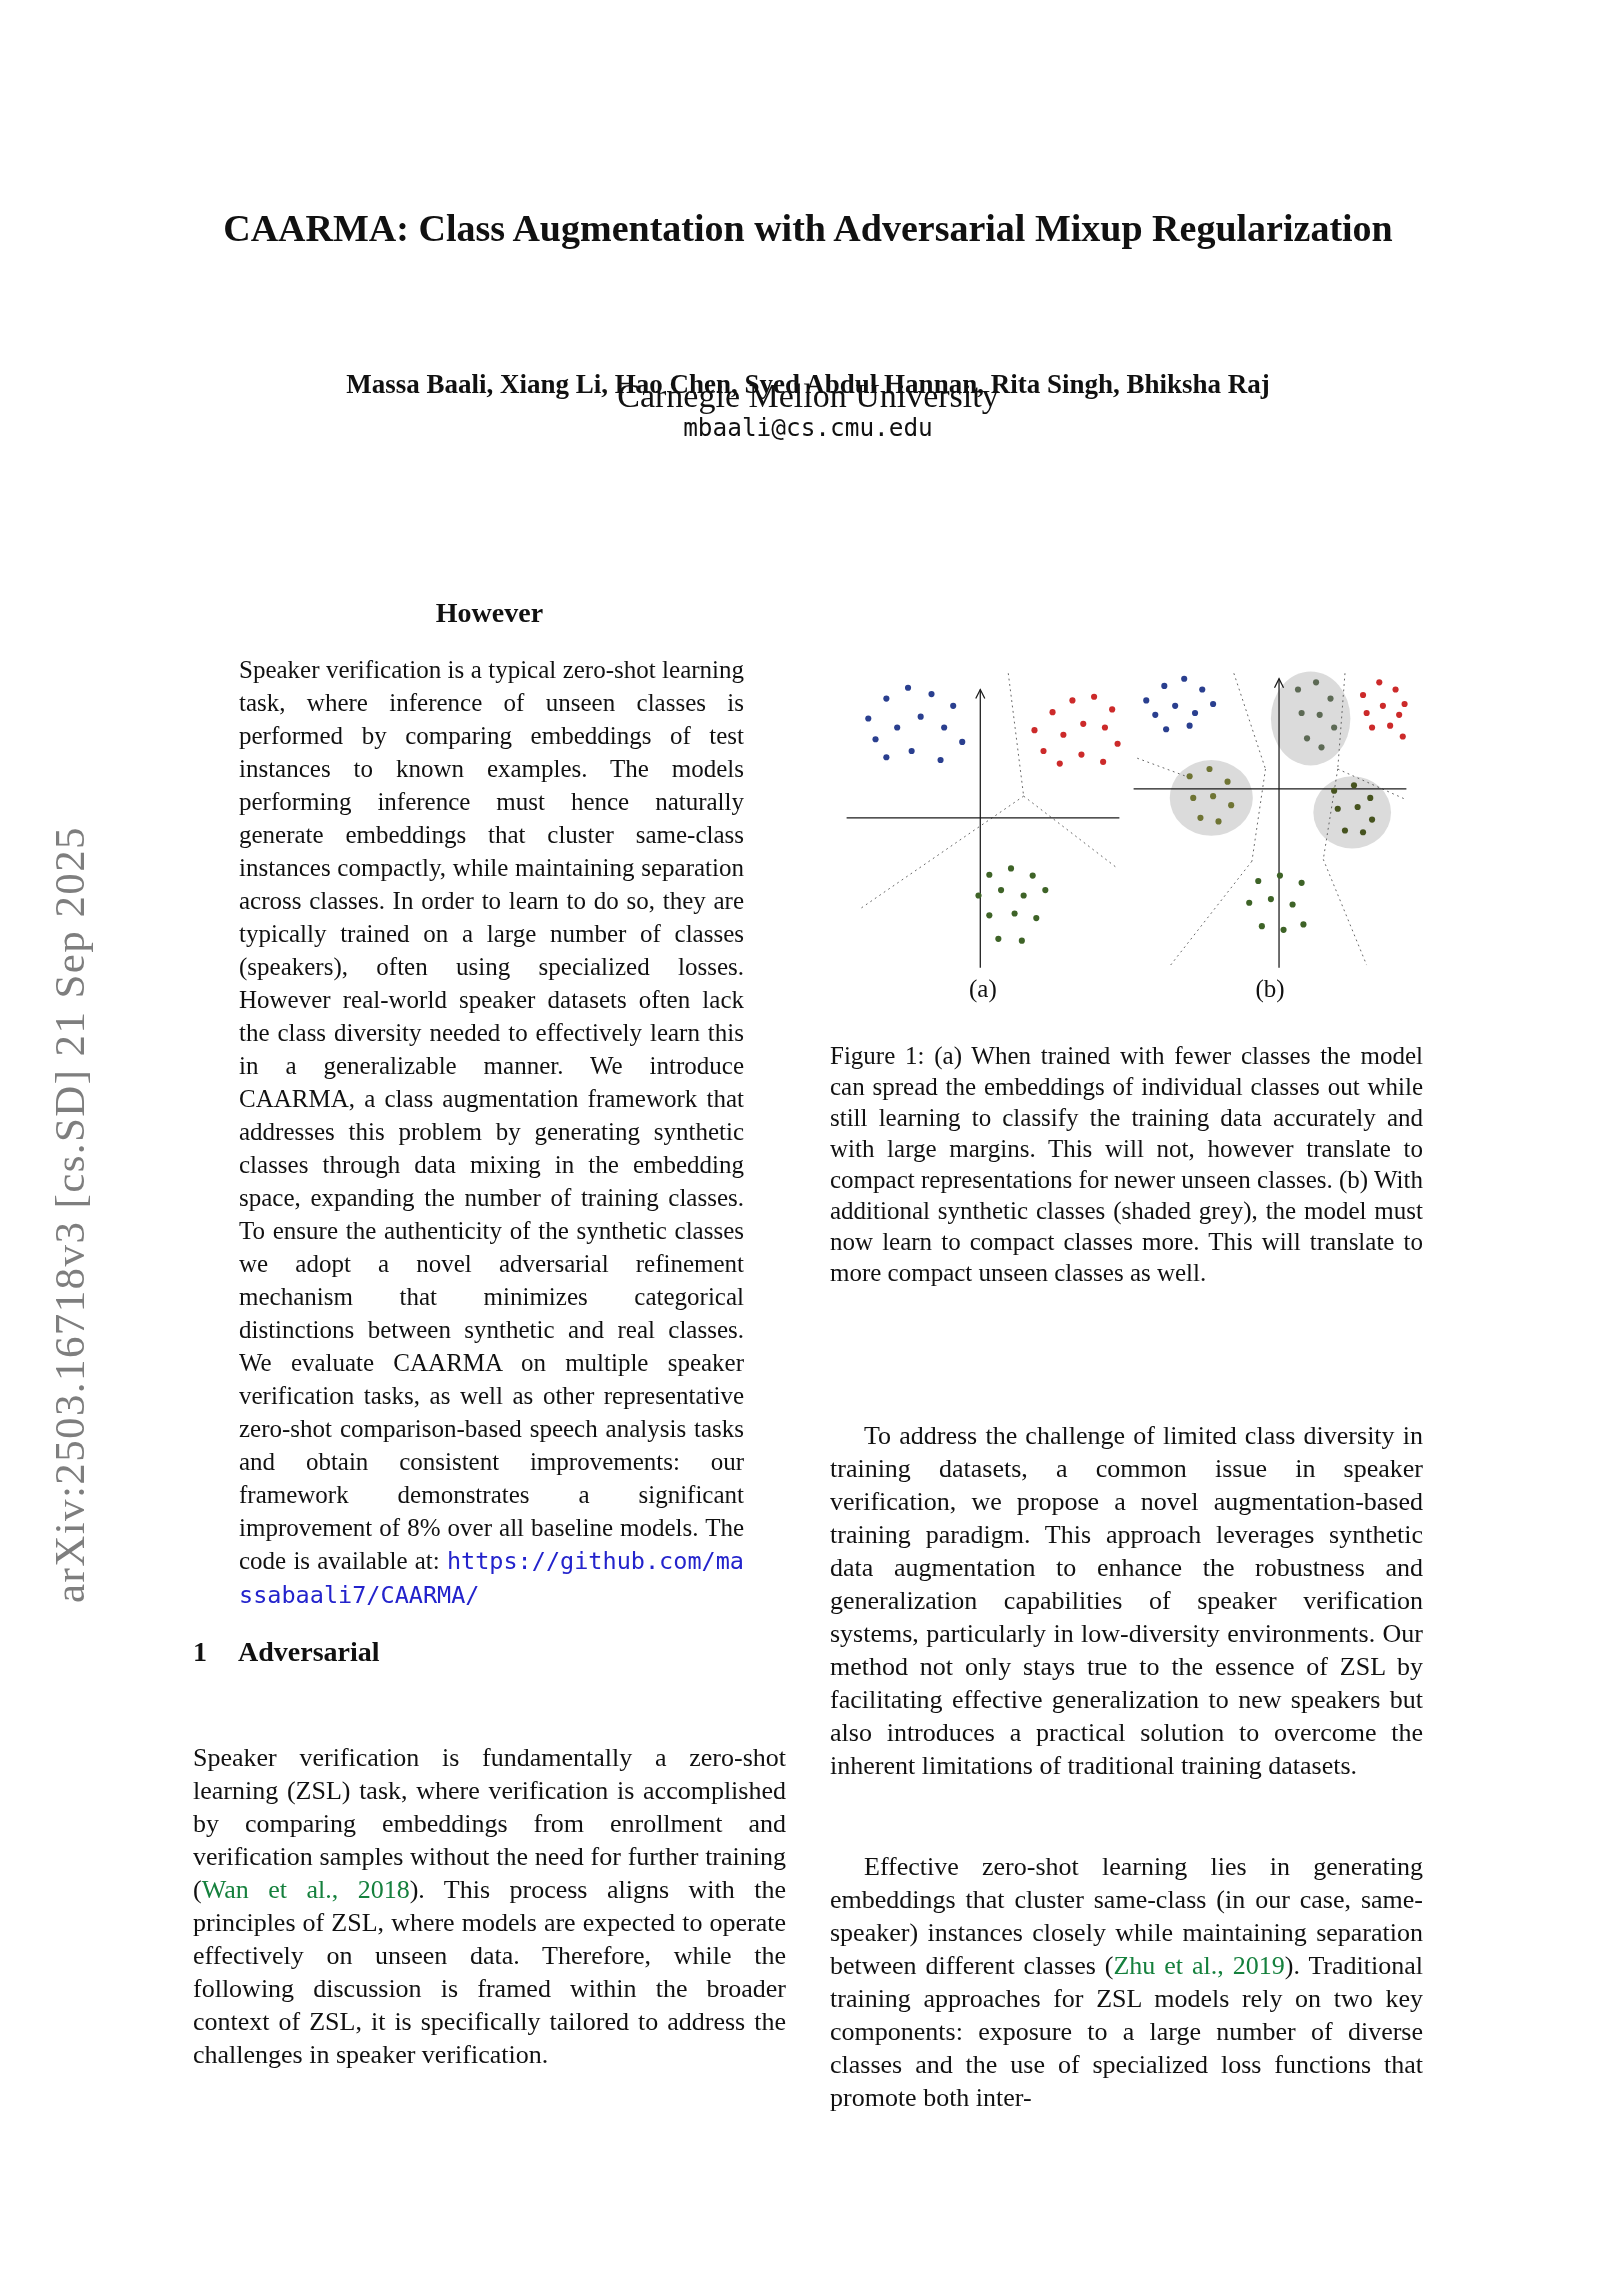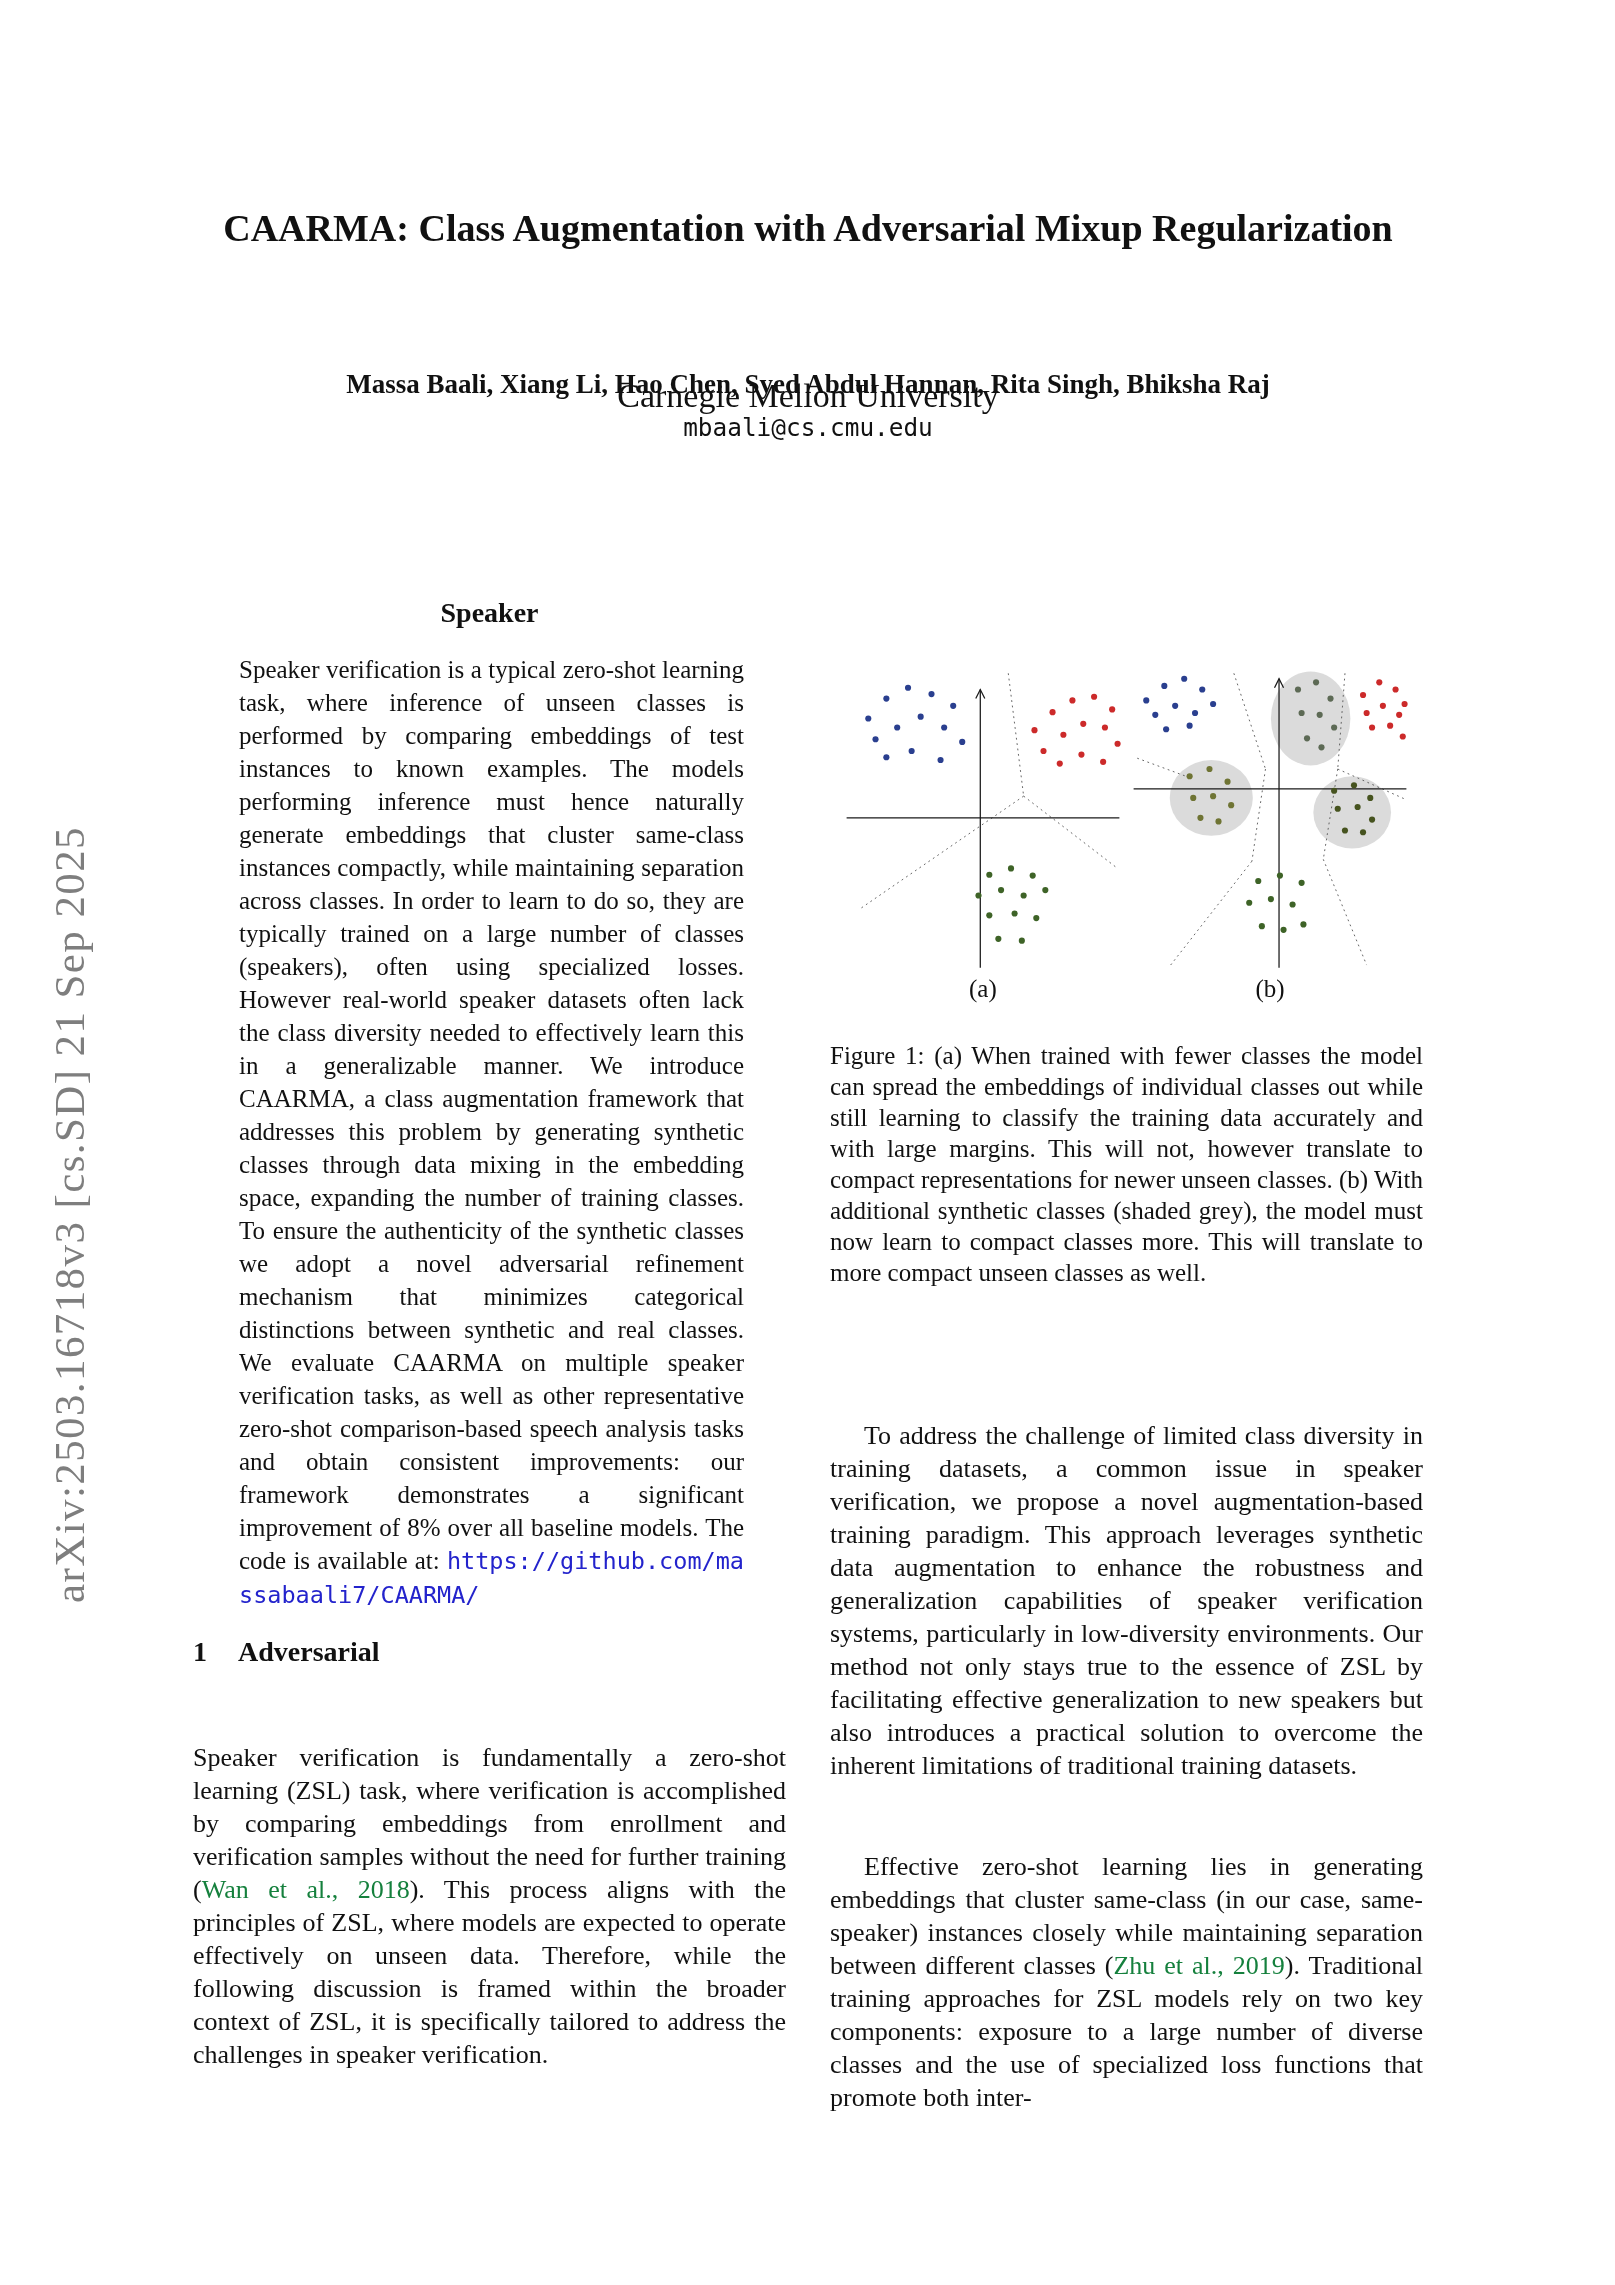--- a/index.html
+++ b/index.html
@@ -46,21 +46,21 @@
 
 <div class="page">
 
   <div class="arxiv-vert">arXiv:2503.16718v3  [cs.SD]  21 Sep 2025</div>
 
   <h1 class="title">CAARMA: Class Augmentation with Adversarial Mixup Regularization</h1>
   <div class="authors">Massa Baali, Xiang Li, Hao Chen, Syed Abdul Hannan, Rita Singh, Bhiksha Raj</div>
   <div class="affil">Carnegie Mellon University</div>
   <div class="email">mbaali@cs.cmu.edu</div>
 
-  <div class="abs-head">Speaker</div>
+  <div class="abs-head">However</div>
   <div class="abs-body"><span>Speaker verification is a typical zero-shot learning task, where inference of unseen classes is performed by comparing embeddings of test instances to known examples. The models performing inference must hence naturally generate embeddings that cluster same-class instances compactly, while maintaining separation across classes. In order to learn to do so, they are typically trained on a large number of classes (speakers), often using specialized losses. However real-world speaker datasets often lack the class diversity needed to effectively learn this in a generalizable manner. We introduce CAARMA, a class augmentation framework that addresses this problem by generating synthetic classes through data mixing in the embedding space, expanding the number of training classes. To ensure the authenticity of the synthetic classes we adopt a novel adversarial refinement mechanism that minimizes categorical distinctions between synthetic and real classes. We evaluate CAARMA on multiple speaker verification tasks, as well as other representative zero-shot comparison-based speech analysis tasks and obtain consistent improvements: our framework demonstrates a significant improvement of 8% over all baseline models. The code is available at: </span><a href="#" class="url">https://github.com/massabaali7/CAARMA/</a></div>
 
   <div class="sec-head"><span class="num">1</span><span>Adversarial</span></div>
 
   <p class="intro-p body-par"><span>Speaker verification is fundamentally a zero-shot learning (ZSL) task, where verification is accomplished by comparing embeddings from enrollment and verification samples without the need for further training (</span><span class="cite">Wan et al., 2018</span><span>).  This process aligns with the principles of ZSL, where models are expected to operate effectively on unseen data. Therefore, while the following discussion is framed within the broader context of ZSL, it is specifically tailored to address the challenges in speaker verification.</span></p>
 
   <div class="fig-area">
     <div class="plots">
       <svg width="280" height="308" viewBox="0 0 310 340">
           <line x1="183" y1="12" x2="200" y2="148" stroke="#555555" stroke-width="1" stroke-dasharray="2 4"></line>

